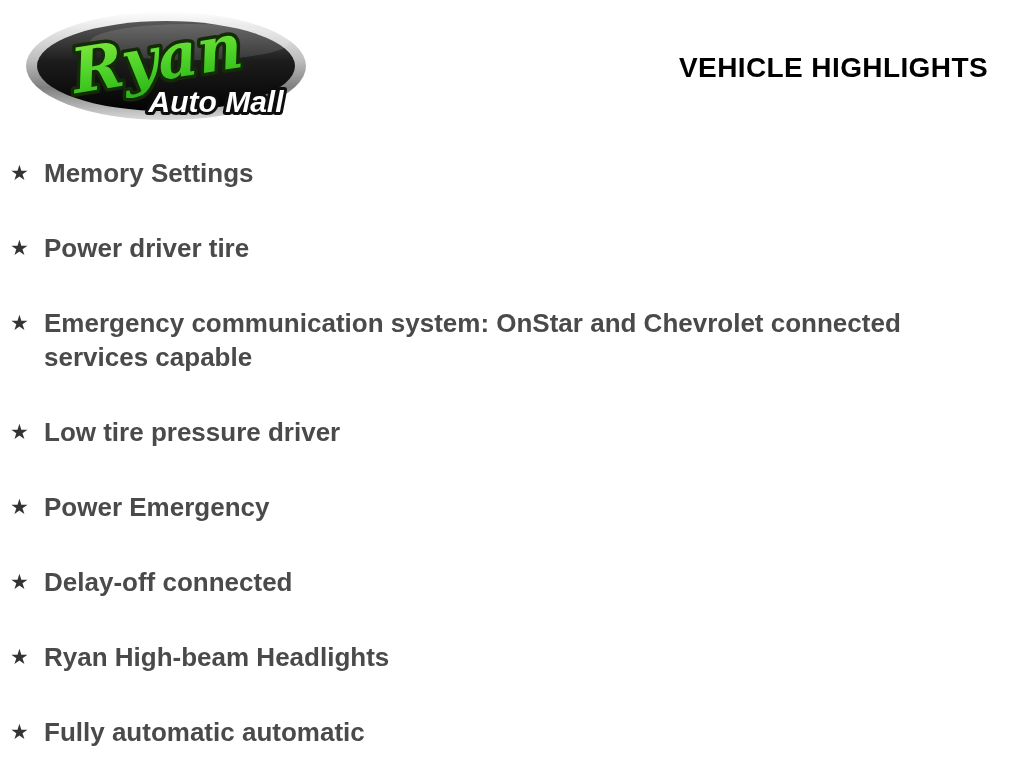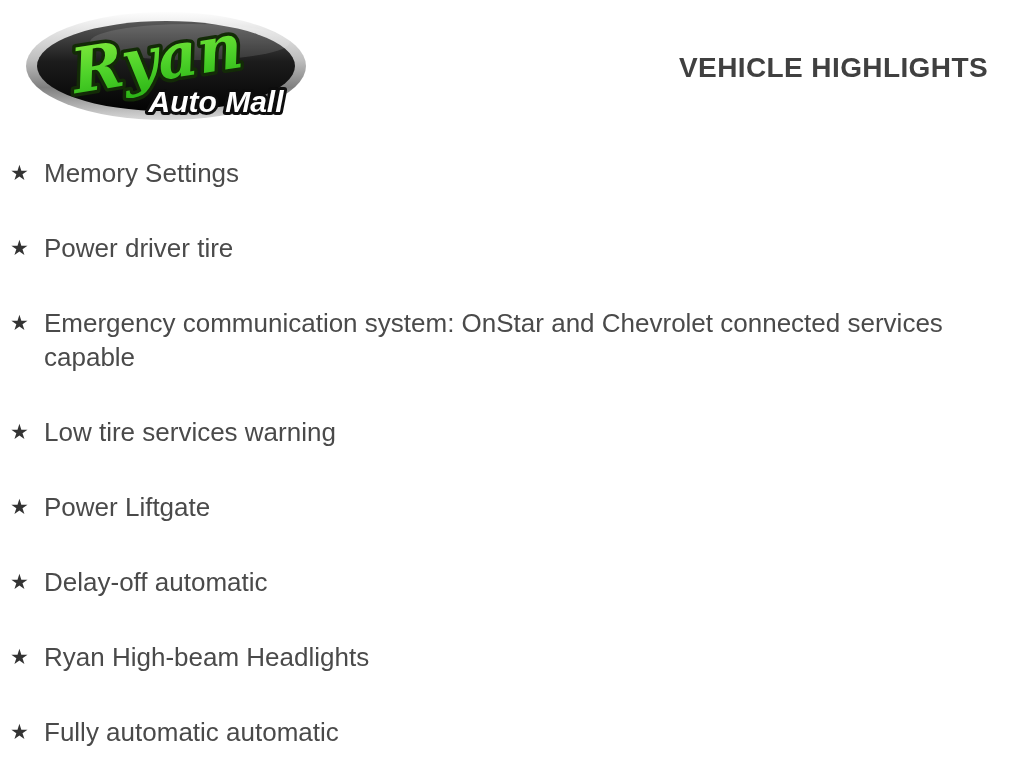--- a/index.html
+++ b/index.html
@@ -27,21 +27,21 @@
     height: 120px;
   }
   .logo-wrap {
     width: 288px;
     height: 118px;
     flex: 0 0 auto;
   }
   .page-title {
     font-size: 28px;
     font-weight: 700;
-    color: #404040;
+    color: #000000;
     margin-top: 44px;
     letter-spacing: 0.4px;
     white-space: nowrap;
   }
   ul.highlights {
     list-style: none;
     margin: 0;
     padding: 28px 30px 0 10px;
   }
   .highlight-item {
@@ -54,20 +54,21 @@
   }
   .star {
     flex: 0 0 34px;
     width: 34px;
     font-size: 21px;
     line-height: 33px;
     color: #333333;
   }
   .item-label {
     flex: 1;
+    font-weight: bold;
   }
   
   .ryan-script {
     font-family: "DejaVu Serif", serif;
     font-style: italic;
     font-weight: 700;
   }
   .automall-text {
     font-family: "Liberation Sans", sans-serif;
     font-style: italic;
@@ -126,29 +127,29 @@
     <li class="highlight-item">
       <span class="star">★</span>
       <span class="item-label">Power driver tire</span>
     </li>
     <li class="highlight-item">
       <span class="star">★</span>
       <span class="item-label">Emergency communication system: OnStar and Chevrolet connected services capable</span>
     </li>
     <li class="highlight-item">
       <span class="star">★</span>
-      <span class="item-label">Low tire services warning</span>
+      <span class="item-label">Low tire pressure driver</span>
     </li>
     <li class="highlight-item">
       <span class="star">★</span>
-      <span class="item-label">Power Liftgate</span>
+      <span class="item-label">Power Emergency</span>
     </li>
     <li class="highlight-item">
       <span class="star">★</span>
-      <span class="item-label">Delay-off automatic</span>
+      <span class="item-label">Delay-off connected</span>
     </li>
     <li class="highlight-item">
       <span class="star">★</span>
       <span class="item-label">Ryan High-beam Headlights</span>
     </li>
     <li class="highlight-item">
       <span class="star">★</span>
       <span class="item-label">Fully automatic automatic</span>
     </li>
   </ul>

